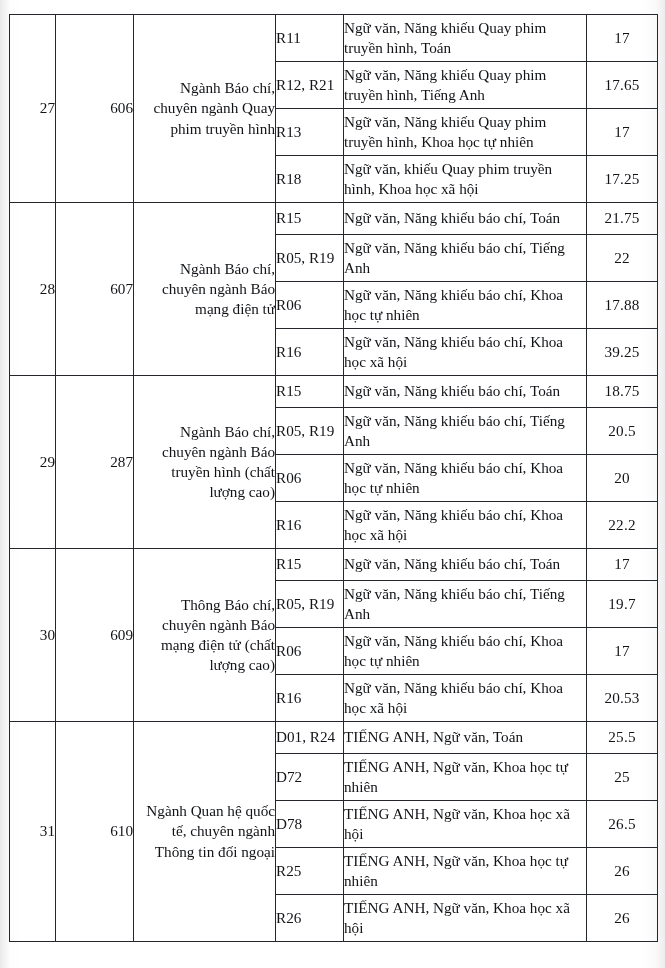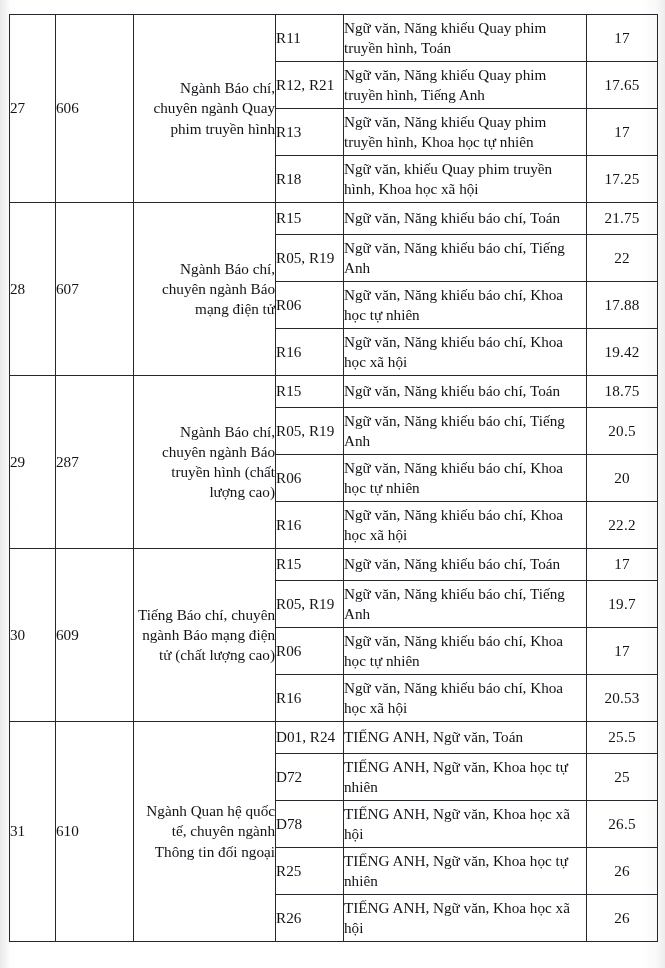--- a/index.html
+++ b/index.html
@@ -48,21 +48,21 @@
   
   col.c-stt   { width: 46px; }
   col.c-code  { width: 78px; }
   col.c-major { width: 142px; }
   col.c-block { width: 68px; }
   col.c-subj  { width: 243px; }
   col.c-score { width: 71px; }
 
   td.cell-stt,
   td.cell-code {
-    text-align: left;
+    text-align: right;
     font-size: 15.4px;
   }
   td.cell-major {
     text-align: right;
     padding: 0 6px 0 10px;
     font-size: 15.2px;
     line-height: 1.52;
   }
   td.cell-block {
     font-size: 15.2px;
@@ -137,21 +137,21 @@
           <td class="cell-score">22</td>
         </tr>
         <tr class="r-tall">
           <td class="cell-block">R06</td>
           <td class="cell-subject">Ngữ văn, Năng khiếu báo chí, Khoa học tự nhiên</td>
           <td class="cell-score">17.88</td>
         </tr>
         <tr class="r-tall">
           <td class="cell-block">R16</td>
           <td class="cell-subject">Ngữ văn, Năng khiếu báo chí, Khoa học xã hội</td>
-          <td class="cell-score">19.42</td>
+          <td class="cell-score">39.25</td>
         </tr>
         <tr class="r-short">
           <td class="cell-stt" rowspan="4">29</td>
           <td class="cell-code" rowspan="4">287</td>
           <td class="cell-major" rowspan="4">Ngành Báo chí, chuyên ngành Báo truyền hình (chất lượng cao)</td>
           <td class="cell-block">R15</td>
           <td class="cell-subject">Ngữ văn, Năng khiếu báo chí, Toán</td>
           <td class="cell-score">18.75</td>
         </tr>
         <tr class="r-tall">
@@ -165,21 +165,21 @@
           <td class="cell-score">20</td>
         </tr>
         <tr class="r-tall">
           <td class="cell-block">R16</td>
           <td class="cell-subject">Ngữ văn, Năng khiếu báo chí, Khoa học xã hội</td>
           <td class="cell-score">22.2</td>
         </tr>
         <tr class="r-short">
           <td class="cell-stt" rowspan="4">30</td>
           <td class="cell-code" rowspan="4">609</td>
-          <td class="cell-major" rowspan="4">Tiếng Báo chí, chuyên ngành Báo mạng điện tử (chất lượng cao)</td>
+          <td class="cell-major" rowspan="4">Thông Báo chí, chuyên ngành Báo mạng điện tử (chất lượng cao)</td>
           <td class="cell-block">R15</td>
           <td class="cell-subject">Ngữ văn, Năng khiếu báo chí, Toán</td>
           <td class="cell-score">17</td>
         </tr>
         <tr class="r-tall">
           <td class="cell-block">R05, R19</td>
           <td class="cell-subject">Ngữ văn, Năng khiếu báo chí, Tiếng Anh</td>
           <td class="cell-score">19.7</td>
         </tr>
         <tr class="r-tall">

